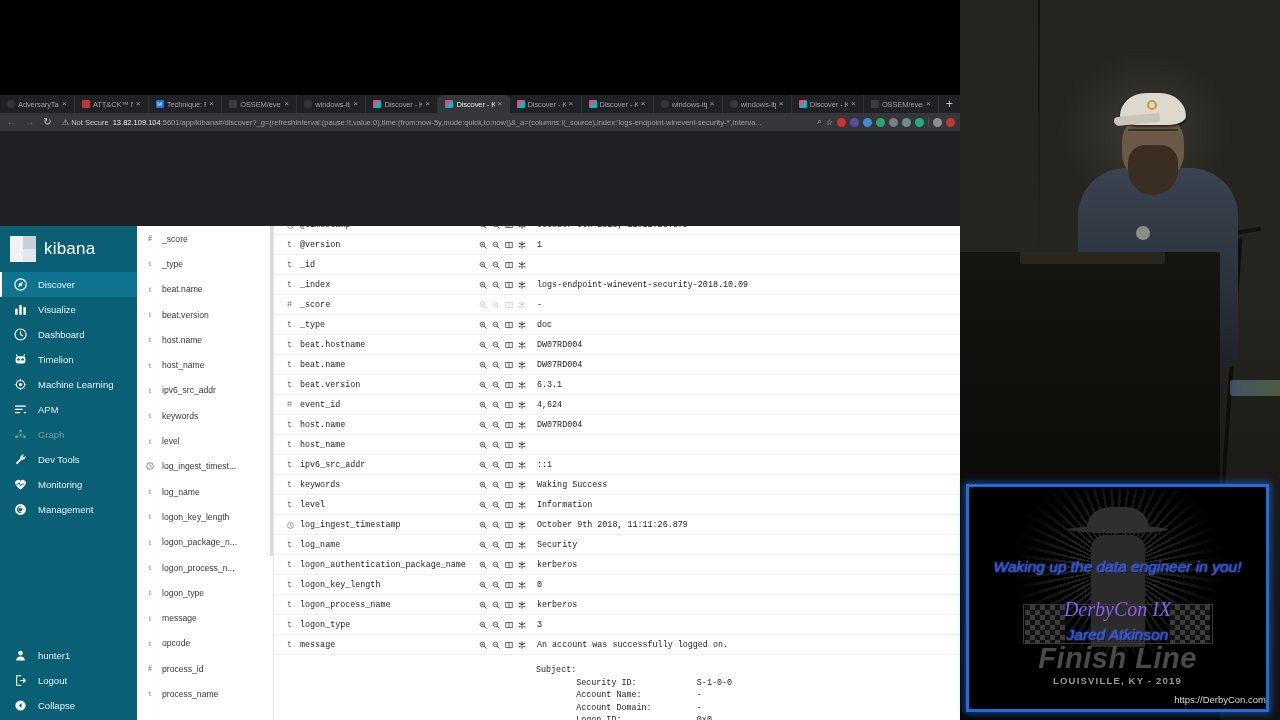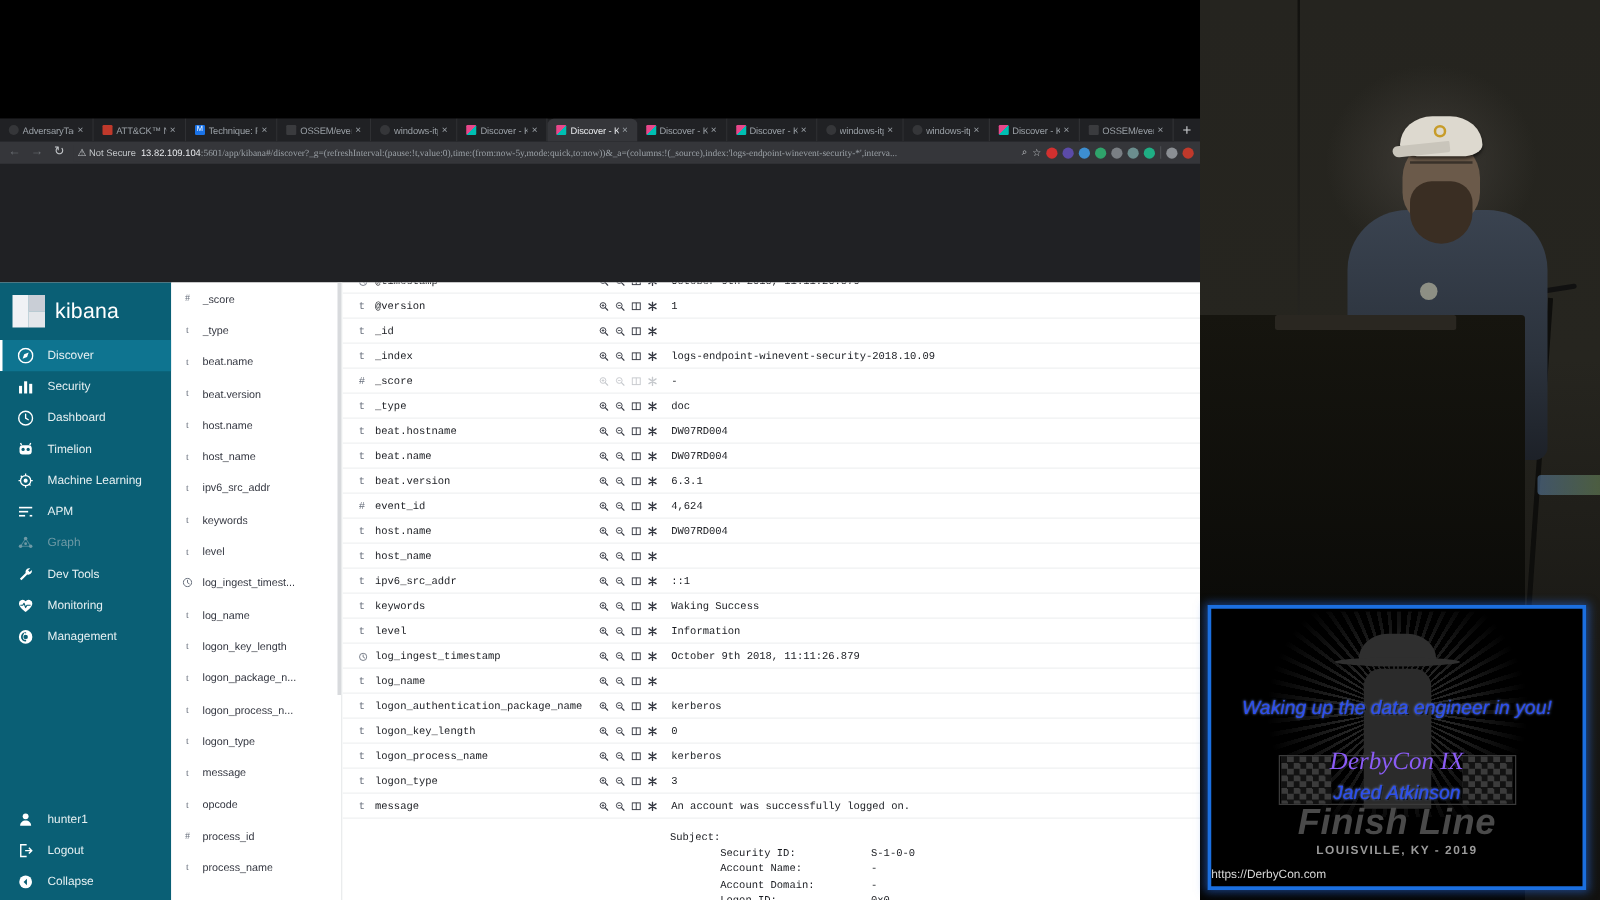--- a/index.html
+++ b/index.html
@@ -66,21 +66,21 @@
   .navbtn { color:#c3c6c9; font-size:10px; width:13px; text-align:center; line-height:1; }
   .navbtn.dis { color:#6c7075; }
   .omnibox {
     flex:1 1 auto; height:13px; background:#35363a; display:flex; align-items:center;
     gap:4px; font-size:7.5px; color:#9aa0a6; overflow:hidden; padding-left:3px;
   }
   .ns { display:flex; align-items:center; gap:2px; color:#c3c6c9; flex:0 0 auto; }
   .ns .warn { font-size:8px; }
   .urlrow { display:flex; overflow:hidden; white-space:nowrap;text-align:center; }
   .url-host { color:#e8eaed; }
-  .url-rest { color:#9aa0a6;font-family:Liberation Serif, serif; }
+  .url-rest { color:#9aa0a6; }
   .tbicons { display:flex; align-items:center; gap:4px; flex:0 0 auto; }
   .tbicon { width:9px; height:9px; border-radius:50%; display:block; }
   .tbglyph { color:#c3c6c9; font-size:8px; }
   .tbsep { width:1px; height:10px; background:#4a4c50; }
 
   
   .kib { position:absolute; left:0; top:131px; width:960px; height:504px; background:#fff; display:flex; }
 
   .knav { width:137px; flex:0 0 137px; background:#0a5f75; display:flex; flex-direction:column; }
   .klogo { height:46px; display:flex; align-items:center; gap:8px; padding-left:10px; }
@@ -153,21 +153,21 @@
   .tc-finish{position:absolute;left:50%;top:155px;transform:translateX(-50%);
     color:#4a4a4a;font-size:29px;font-weight:bold;font-style:italic;letter-spacing:.5px;white-space:nowrap;}
   .tc-loc{position:absolute;left:50%;top:188px;transform:translateX(-50%);
     color:#9a9a9a;font-size:9.5px;font-weight:bold;letter-spacing:1.2px;white-space:nowrap;}
   .tc-title{position:absolute;left:8px;right:8px;top:70px;text-align:center;
     color:#2b4ef0;font-size:15.5px;font-style:italic;line-height:19px;
     text-shadow:0 0 2px #7fa0ff, 1px 1px 0 #000;}
   .tc-speaker{position:absolute;left:0;right:0;top:139px;text-align:center;
     color:#2b4ef0;font-size:15.5px;font-style:italic;
     text-shadow:0 0 2px #7fa0ff, 1px 1px 0 #000;}
-  .tc-url{position:absolute;left:0;right:0;bottom:4px;text-align:left;
+  .tc-url{position:absolute;left:0;right:0;bottom:4px;text-align:right;
     color:#d8d8d8;font-size:9.5px;}
 </style>
 </head>
 <body>
 
 <div id="root">
 
   <div class="stage">
     <div class="wallseam"></div>
     <div class="mic-arm"></div>
@@ -310,21 +310,21 @@
               <span>Discover</span>
             </div>
             <div class="knav-item">
               <span class="gi">
                 <svg viewBox="0 0 16 16" fill="currentColor" stroke="none" stroke-width="0">
                   <rect x="1.5" y="7" width="3" height="7.5" fill="#fff"></rect>
                   <rect x="6.5" y="2.5" width="3" height="12" fill="#fff"></rect>
                   <rect x="11.5" y="5" width="3" height="9.5" fill="#fff"></rect>
                 </svg>
               </span>
-              <span>Security</span>
+              <span>Visualize</span>
             </div>
             <div class="knav-item">
               <span class="gi">
                 <svg viewBox="0 0 16 16" fill="currentColor" stroke="none" stroke-width="0">
                   <circle cx="8" cy="8" r="6.8" fill="none" stroke="#fff" stroke-width="1.4"></circle>
                   <path d="M8 8 L8 4.2 M8 8 L10.6 9.6" stroke="#fff" stroke-width="1.3" fill="none" stroke-linecap="round"></path>
                 </svg>
               </span>
               <span>Dashboard</span>
             </div>
@@ -1098,20 +1098,21 @@
                     <rect x="1.6" y="2.6" width="12.8" height="10.8" fill="none" stroke="currentColor" stroke-width="1.5"></rect>
                     <path d="M8 2.6 L8 13.4" stroke="currentColor" stroke-width="1.5"></path>
                   </svg>
                 </span>
                 <span>
                   <svg viewBox="0 0 16 16">
                     <path d="M8 1.4v13.2M2.3 4.2l11.4 7.6M13.7 4.2L2.3 11.8" stroke="currentColor" stroke-width="2.1" stroke-linecap="round"></path>
                   </svg>
                 </span>
               </div>
+              <div class="dval">Security</div>
             </div>
             <div class="drow">
               <div class="dname">
                 <span class="dt">t</span>
                 <span>logon_authentication_package_name</span>
               </div>
               <div class="dacts">
                 <span>
                   <svg viewBox="0 0 16 16">
                     <circle cx="6.8" cy="6.8" r="4.6" fill="none" stroke="currentColor" stroke-width="1.5"></circle>

